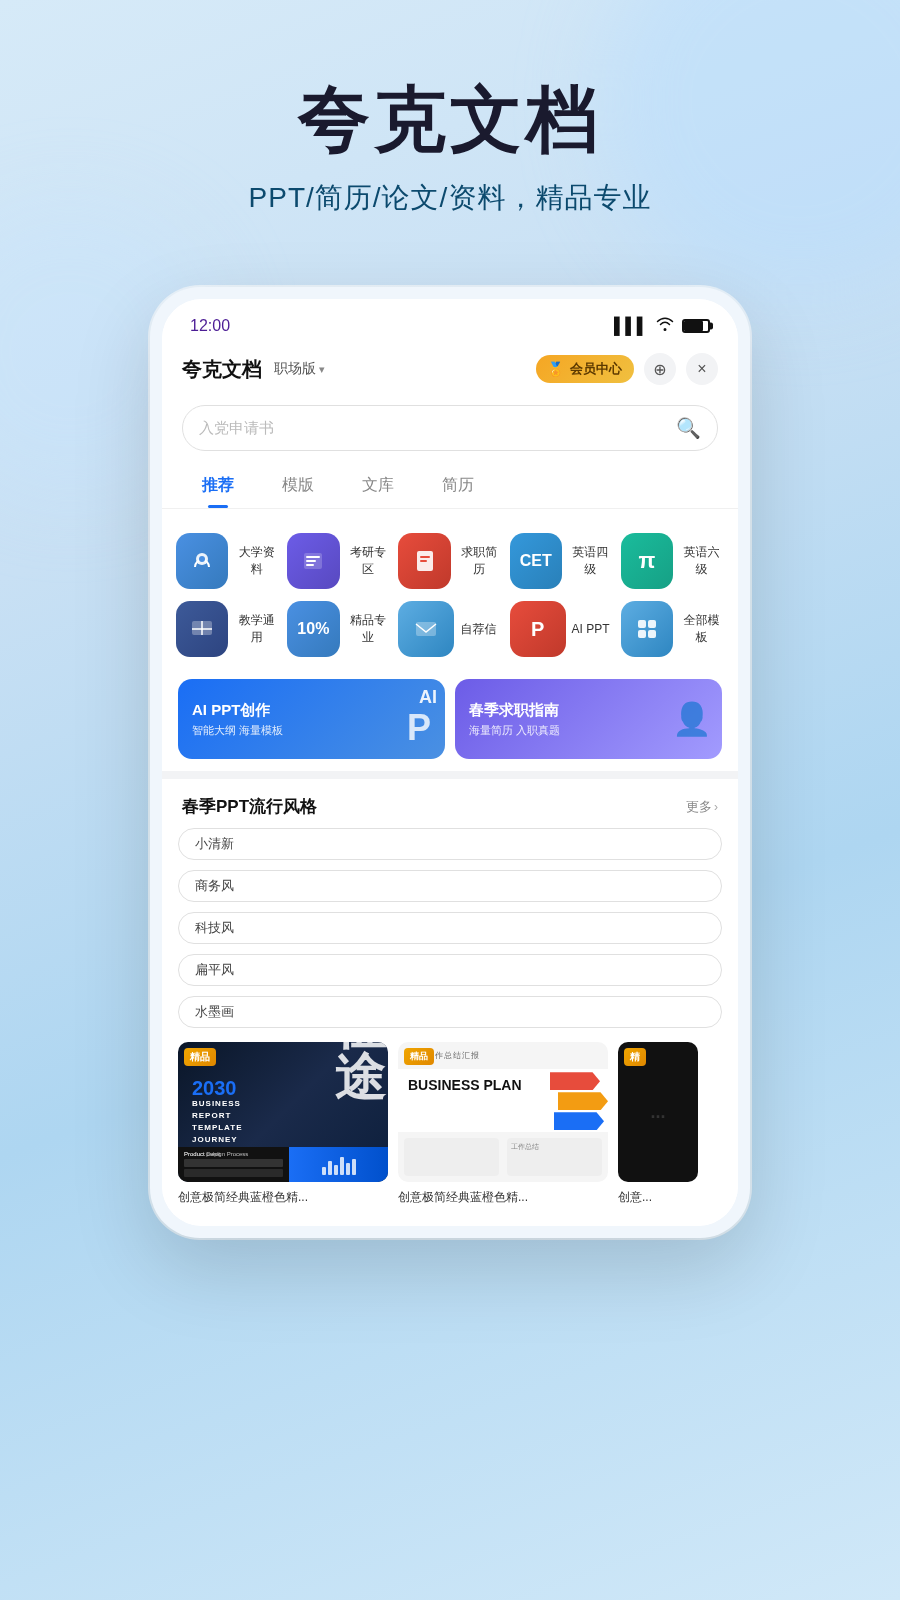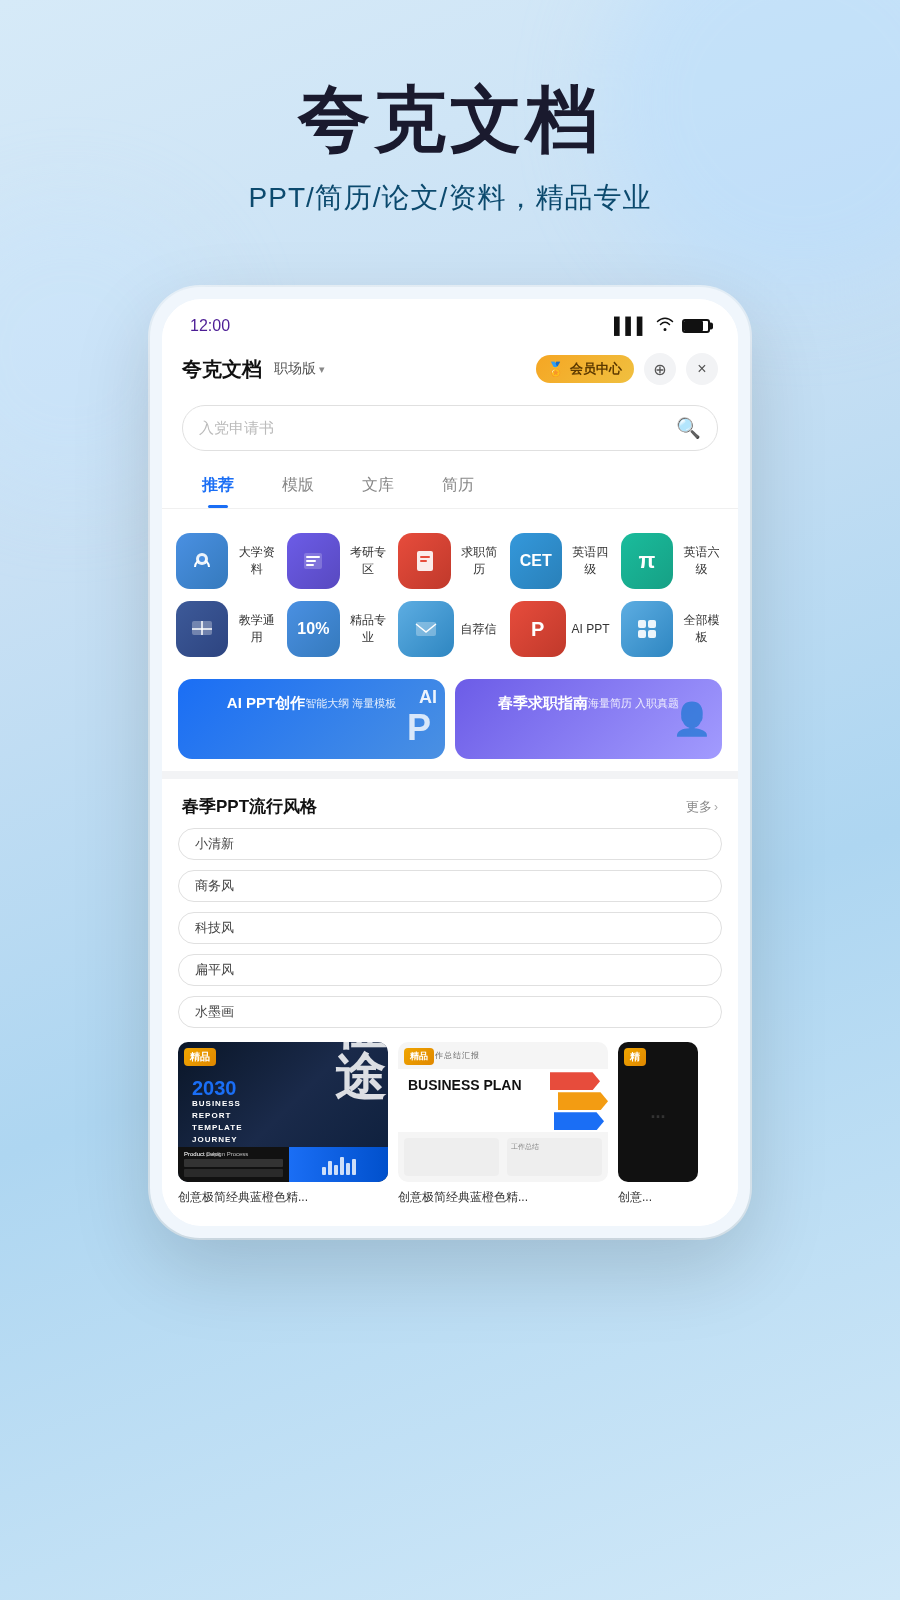--- a/index.html
+++ b/index.html
@@ -271,21 +271,21 @@
       gap: 10px;
       padding: 8px 16px 12px;
       background: white;
     }
     .banner {
       flex: 1;
       border-radius: 14px;
       padding: 14px;
       min-height: 80px;
       display: flex;
-      flex-direction: row;
+      flex-direction: column;
       justify-content: center;
       position: relative;
       overflow: hidden;
       cursor: pointer;
     }
     .banner-blue { background: linear-gradient(135deg, #1a6ef5, #4a90e2); }
     .banner-purple { background: linear-gradient(135deg, #6c5ce7, #a29bfe); }
     .banner-title {
       font-size: 15px;
       font-weight: 700;

